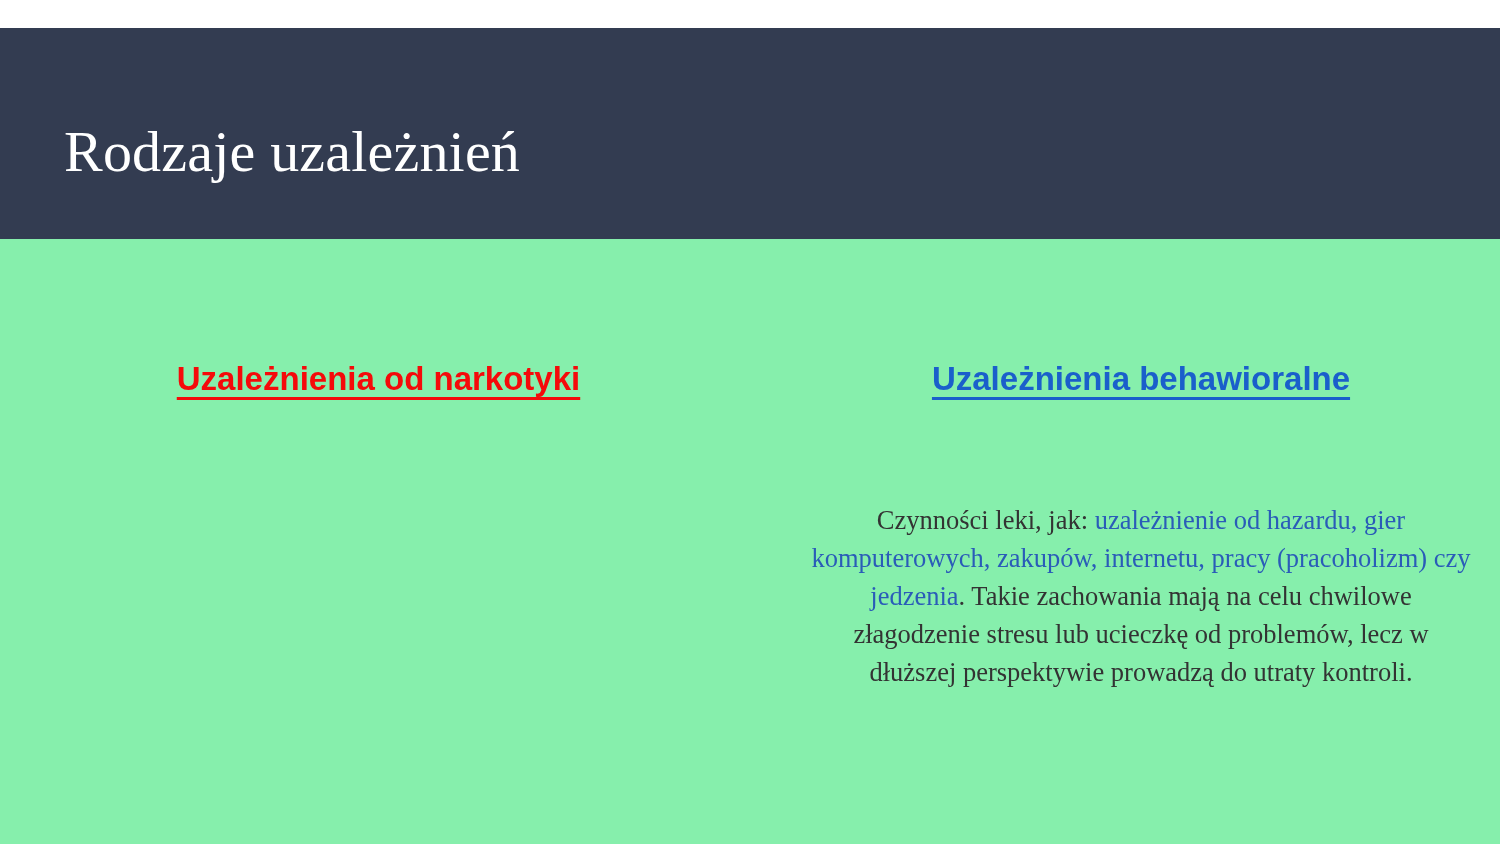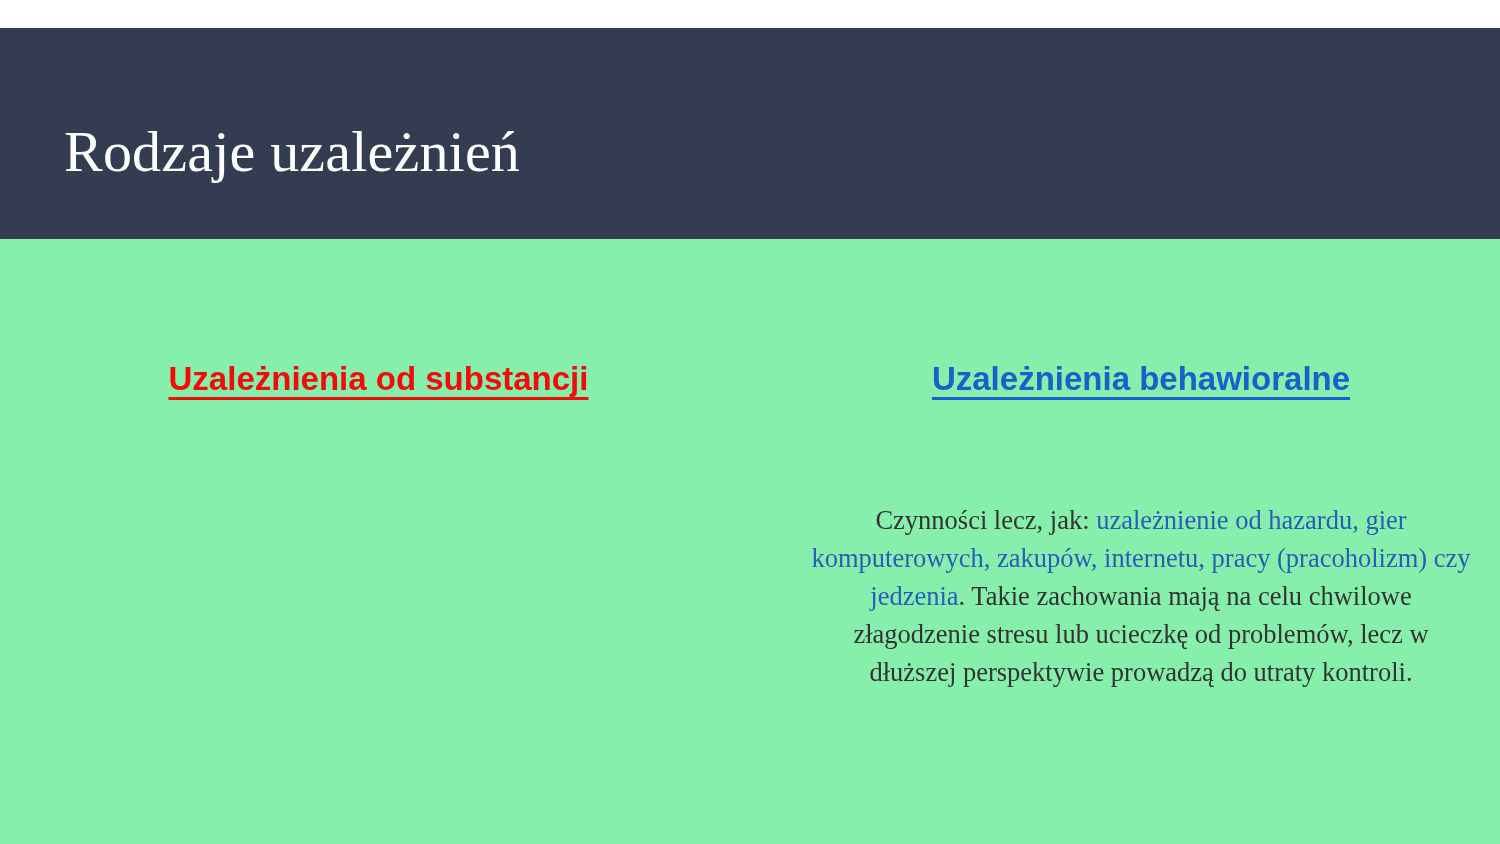--- a/index.html
+++ b/index.html
@@ -98,24 +98,24 @@
 
 <div class="slide">
 
   <div class="title-band">
     <h1 class="slide-title">Rodzaje uzależnień</h1>
   </div>
 
   <div class="columns">
 
     <div class="column column-left">
-      <h2 class="col-heading heading-red">Uzależnienia od substancji</h2>
+      <h2 class="col-heading heading-red">Uzależnienia od narkotyki</h2>
     </div>
 
     <div class="column column-right">
       <h2 class="col-heading heading-blue">Uzależnienia behawioralne</h2>
       <p class="col-body col-right-body">
-        <span>Czynności lecz, jak: </span><span class="accent-blue">uzależnienie od hazardu, gier komputerowych, zakupów, internetu, pracy (pracoholizm) czy jedzenia</span><span>. Takie zachowania mają na celu chwilowe złagodzenie stresu lub ucieczkę od problemów, lecz w dłuższej perspektywie prowadzą do utraty kontroli.</span>
+        <span>Czynności leki, jak: </span><span class="accent-blue">uzależnienie od hazardu, gier komputerowych, zakupów, internetu, pracy (pracoholizm) czy jedzenia</span><span>. Takie zachowania mają na celu chwilowe złagodzenie stresu lub ucieczkę od problemów, lecz w dłuższej perspektywie prowadzą do utraty kontroli.</span>
       </p>
     </div>
 
   </div>
 </div>
 
 </body></html>

